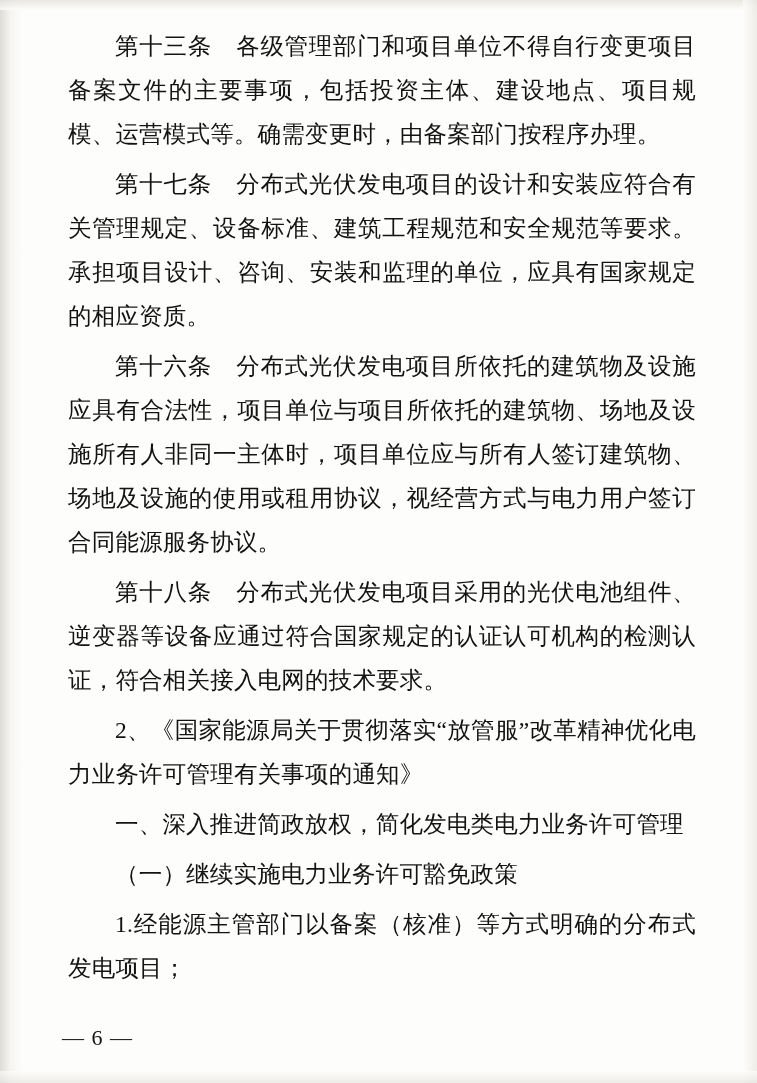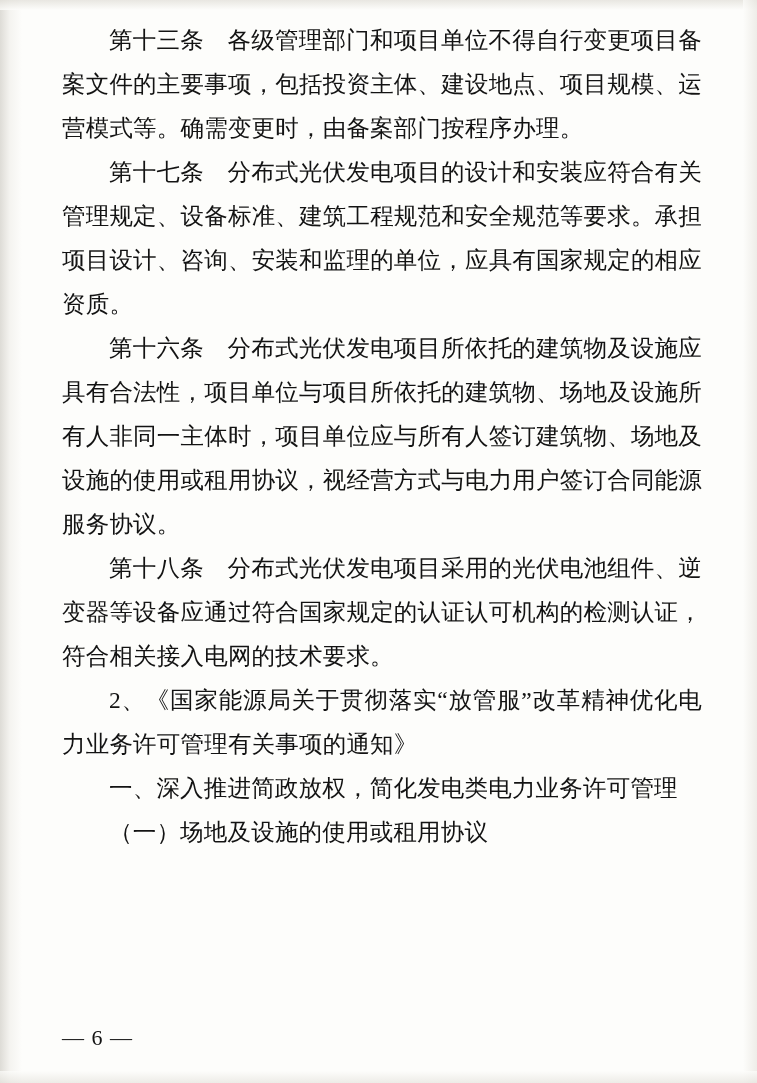--- a/index.html
+++ b/index.html
@@ -27,21 +27,21 @@
     top: 18px;
     width: 640px;
     height: 1000px;
   }
   .para {
     font-size: 23.5px;
     line-height: 44px;
     letter-spacing: 0.2px;
     text-align: justify;
     text-justify: inter-ideograph;
-    margin: 0;
+    margin: 6px;
     color: #131313;
   }
   .indent2 {
     text-indent: 47px;
   }
   .bold {
     font-weight: normal;
   }
   .page-number {
     position: absolute;
@@ -104,20 +104,21 @@
     <p class="para indent2">第十七条　分布式光伏发电项目的设计和安装应符合有关管理规定、设备标准、建筑工程规范和安全规范等要求。承担项目设计、咨询、安装和监理的单位，应具有国家规定的相应资质。</p>
 
     <p class="para indent2">第十六条　分布式光伏发电项目所依托的建筑物及设施应具有合法性，项目单位与项目所依托的建筑物、场地及设施所有人非同一主体时，项目单位应与所有人签订建筑物、场地及设施的使用或租用协议，视经营方式与电力用户签订合同能源服务协议。</p>
 
     <p class="para indent2">第十八条　分布式光伏发电项目采用的光伏电池组件、逆变器等设备应通过符合国家规定的认证认可机构的检测认证，符合相关接入电网的技术要求。</p>
 
     <p class="para indent2 bold">2、《国家能源局关于贯彻落实“放管服”改革精神优化电力业务许可管理有关事项的通知》</p>
 
     <p class="para indent2">一、深入推进简政放权，简化发电类电力业务许可管理</p>
 
-    <p class="para indent2">（一）场地及设施的使用或租用协议</p>
+    <p class="para indent2">（一）继续实施电力业务许可豁免政策</p>
 
 
+    <p class="para indent2">1.经能源主管部门以备案（核准）等方式明确的分布式发电项目；</p>
 
   </div>
 
   <div class="page-number">— 6 —</div>
 </div>
 
 </body></html>

